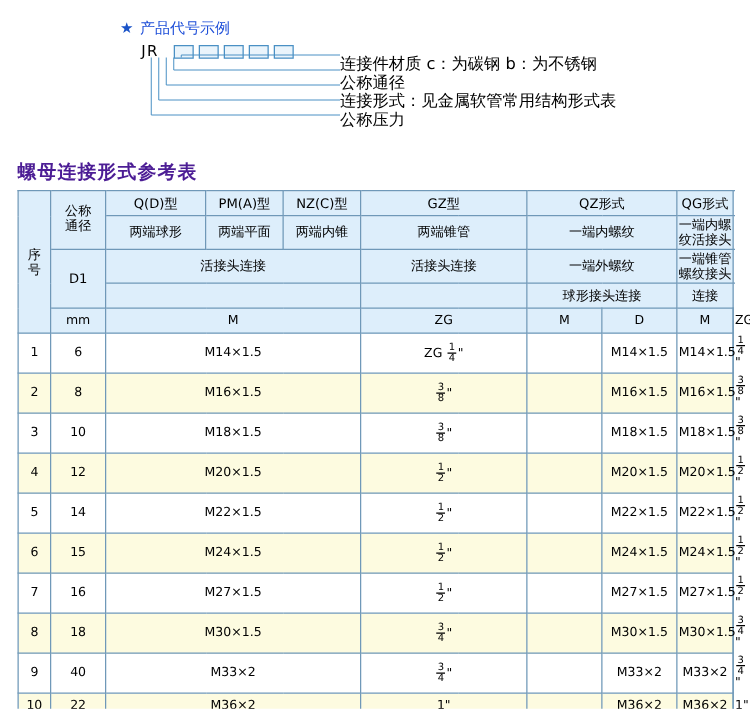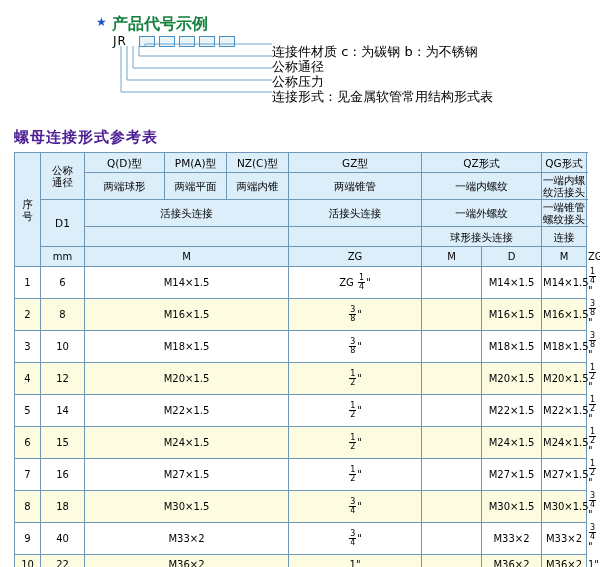--- a/index.html
+++ b/index.html
@@ -13,23 +13,23 @@
   }
   
   .legend{
     position:relative;
     height:120px;
     padding-top:10px;
   }
   .legend-title{
     position:absolute;
     left:112px;top:14px;
-    font-size:16px;
-    font-weight:bold;
-    color:#15803d;
+    font-size:12px;
+    font-weight:normal;
+    color:#1d4ed8;
   }
   .star{
     position:absolute;
     left:96px;top:15px;
     color:#1a53c8;
     font-size:12px;
   }
   .jr{
     position:absolute;
     left:113px;top:34px;
@@ -85,21 +85,21 @@
     padding:1px 1px;
     font-weight:normal;
     line-height:12px;
   }
   thead td{background:#ddeefb;height:17px;}
   tbody td{height:18px;}
   tbody tr.alt td{background:#fdfbe0;}
   tbody tr.white td{background:#ffffff;}
   .cn{font-size:10.5px;}
   .hdr-idx{width:26px;}
-  .hdr-dn{width:44px;}
+  .hdr-dn{width:44px;font-family:Liberation Serif, serif;}
   .frac{
     display:inline-block;
     vertical-align:middle;
     text-align:center;
     font-size:8px;
     line-height:8px;
     position:relative;
     top:0px;
     margin:0 1px;
   }
@@ -130,22 +130,22 @@
       <path d="M39,16 L39,26 L172,26"></path>
       <path d="M33,16 L33,38 L172,38"></path>
       <path d="M27,16 L27,50 L172,50"></path>
       <path d="M21,16 L21,62 L172,62"></path>
     </g>
   </svg>
 
   <div class="notes">
     <div>连接件材质  c：为碳钢  b：为不锈钢</div>
     <div>公称通径</div>
+    <div>连接形式：见金属软管常用结构形式表</div>
     <div>公称压力</div>
-    <div>连接形式：见金属软管常用结构形式表</div>
   </div>
 </div>
 
 <div class="table-title">螺母连接形式参考表</div>
 
 <table>
   <colgroup>
     <col style="width:26px">
       <col style="width:44px">
       <col style="width:80px">

